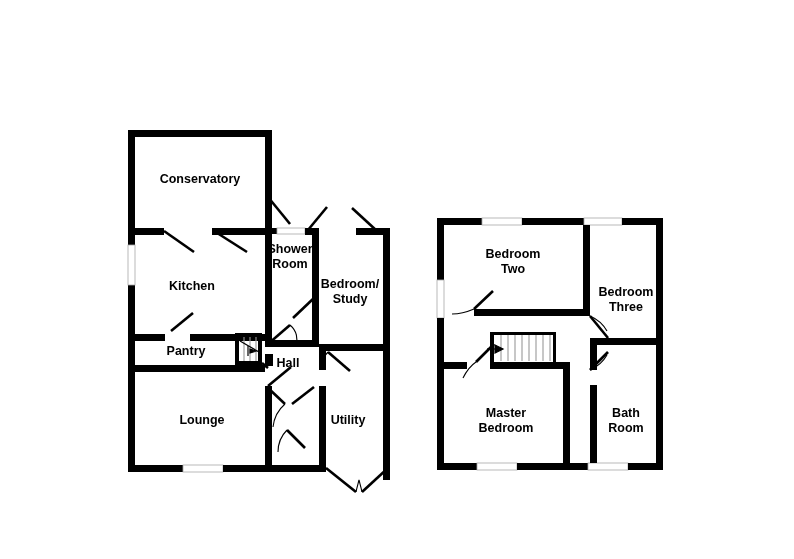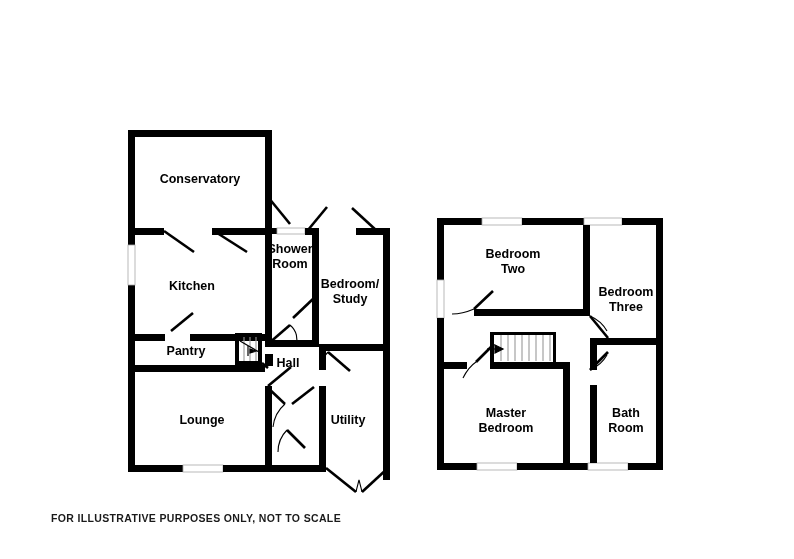--- a/index.html
+++ b/index.html
@@ -268,15 +268,14 @@
 
       <text class="room-label" x="506" y="414">Master</text>
       <text class="room-label" x="506" y="429">Bedroom</text>
 
       <text class="room-label" x="626" y="414">Bath</text>
       <text class="room-label" x="626" y="429">Room</text>
     </g>
 
   </svg>
 
-  <div class="footer-note">FOR ILLUSTRATIVE PURPOSES ONLY, NOT TO SCALE</div>
 
 </div>
 
 </body></html>

